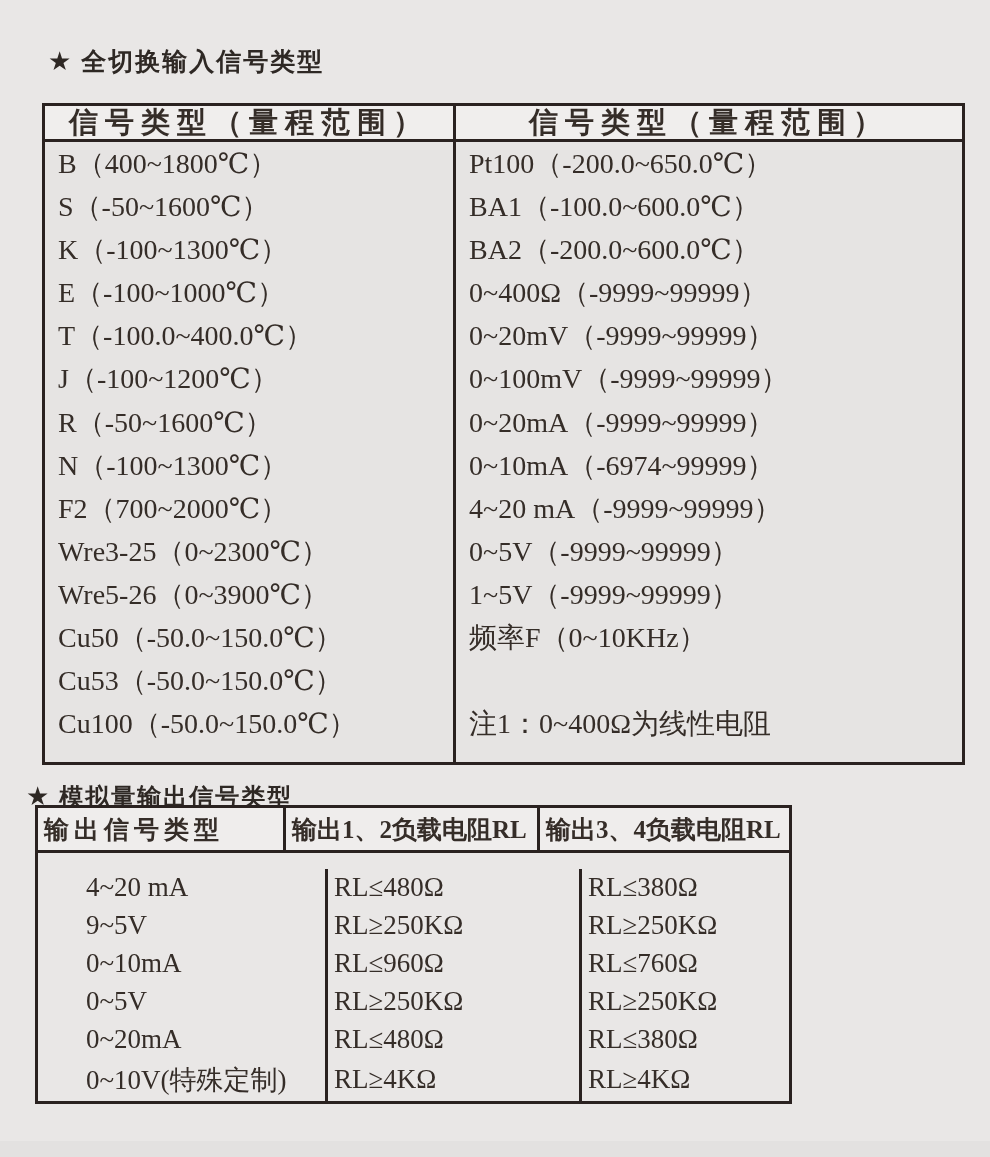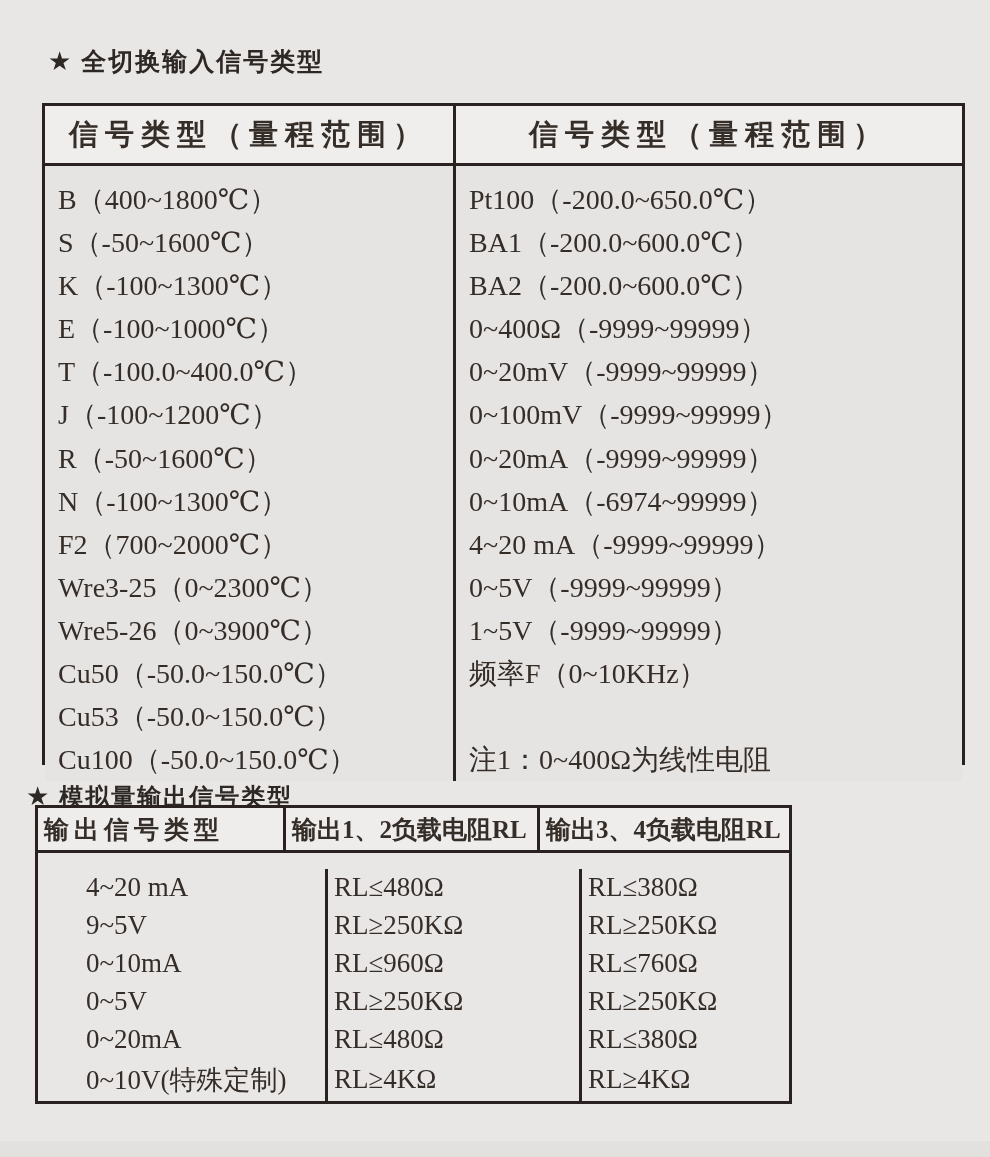--- a/index.html
+++ b/index.html
@@ -26,32 +26,32 @@
 
   
   .tbl1 {
     position: absolute;
     left: 42px; top: 103px;
     width: 923px; height: 662px;
     border: 3px solid #2a2220;
     display: flex;
     flex-direction: column;
   }
-  .tbl1-head { display: flex; height: 60px; flex: 0 0 auto; border-radius: 12px; }
+  .tbl1-head { display: flex; height: 36px; flex: 0 0 auto; border-radius: 12px; }
   .tbl1-head .hcell {
     background: #f0eeed;
     border-bottom: 3px solid #2a2220;
     display: flex; align-items: center; justify-content: center;
     font-size: 29px; font-weight: bold; letter-spacing: 7px;
     white-space: nowrap; overflow: hidden;
   }
   .tbl1-body { display: flex; flex: 1 1 auto; background: #e6e4e3; }
   .col-left  { width: 411px; flex: 0 0 auto; border-right: 3px solid #2a2220; }
   .col-right { flex: 1 1 auto; }
-  .tbl1-body .bcol { padding: 12px 0 0 13px; }
+  .tbl1-body .bcol { padding: 0 0 0 13px; }
   .t1line {
     height: 43.1px; line-height: 43.1px;
     font-size: 28px; white-space: nowrap; overflow: hidden;
   }
 
   
   .tbl2 {
     position: absolute;
     left: 35px; top: 805px;
     width: 757px; height: 299px;
@@ -108,21 +108,21 @@
       <div class="t1line">N（-100~1300℃）</div>
       <div class="t1line">F2（700~2000℃）</div>
       <div class="t1line">Wre3-25（0~2300℃）</div>
       <div class="t1line">Wre5-26（0~3900℃）</div>
       <div class="t1line">Cu50（-50.0~150.0℃）</div>
       <div class="t1line">Cu53（-50.0~150.0℃）</div>
       <div class="t1line">Cu100（-50.0~150.0℃）</div>
     </div>
     <div class="bcol col-right">
       <div class="t1line">Pt100（-200.0~650.0℃）</div>
-      <div class="t1line">BA1（-200.0~600.0℃）</div>
+      <div class="t1line">BA1（-100.0~600.0℃）</div>
       <div class="t1line">BA2（-200.0~600.0℃）</div>
       <div class="t1line">0~400Ω（-9999~99999）</div>
       <div class="t1line">0~20mV（-9999~99999）</div>
       <div class="t1line">0~100mV（-9999~99999）</div>
       <div class="t1line">0~20mA（-9999~99999）</div>
       <div class="t1line">0~10mA（-6974~99999）</div>
       <div class="t1line">4~20 mA（-9999~99999）</div>
       <div class="t1line">0~5V（-9999~99999）</div>
       <div class="t1line">1~5V（-9999~99999）</div>
       <div class="t1line">频率F（0~10KHz）</div>

